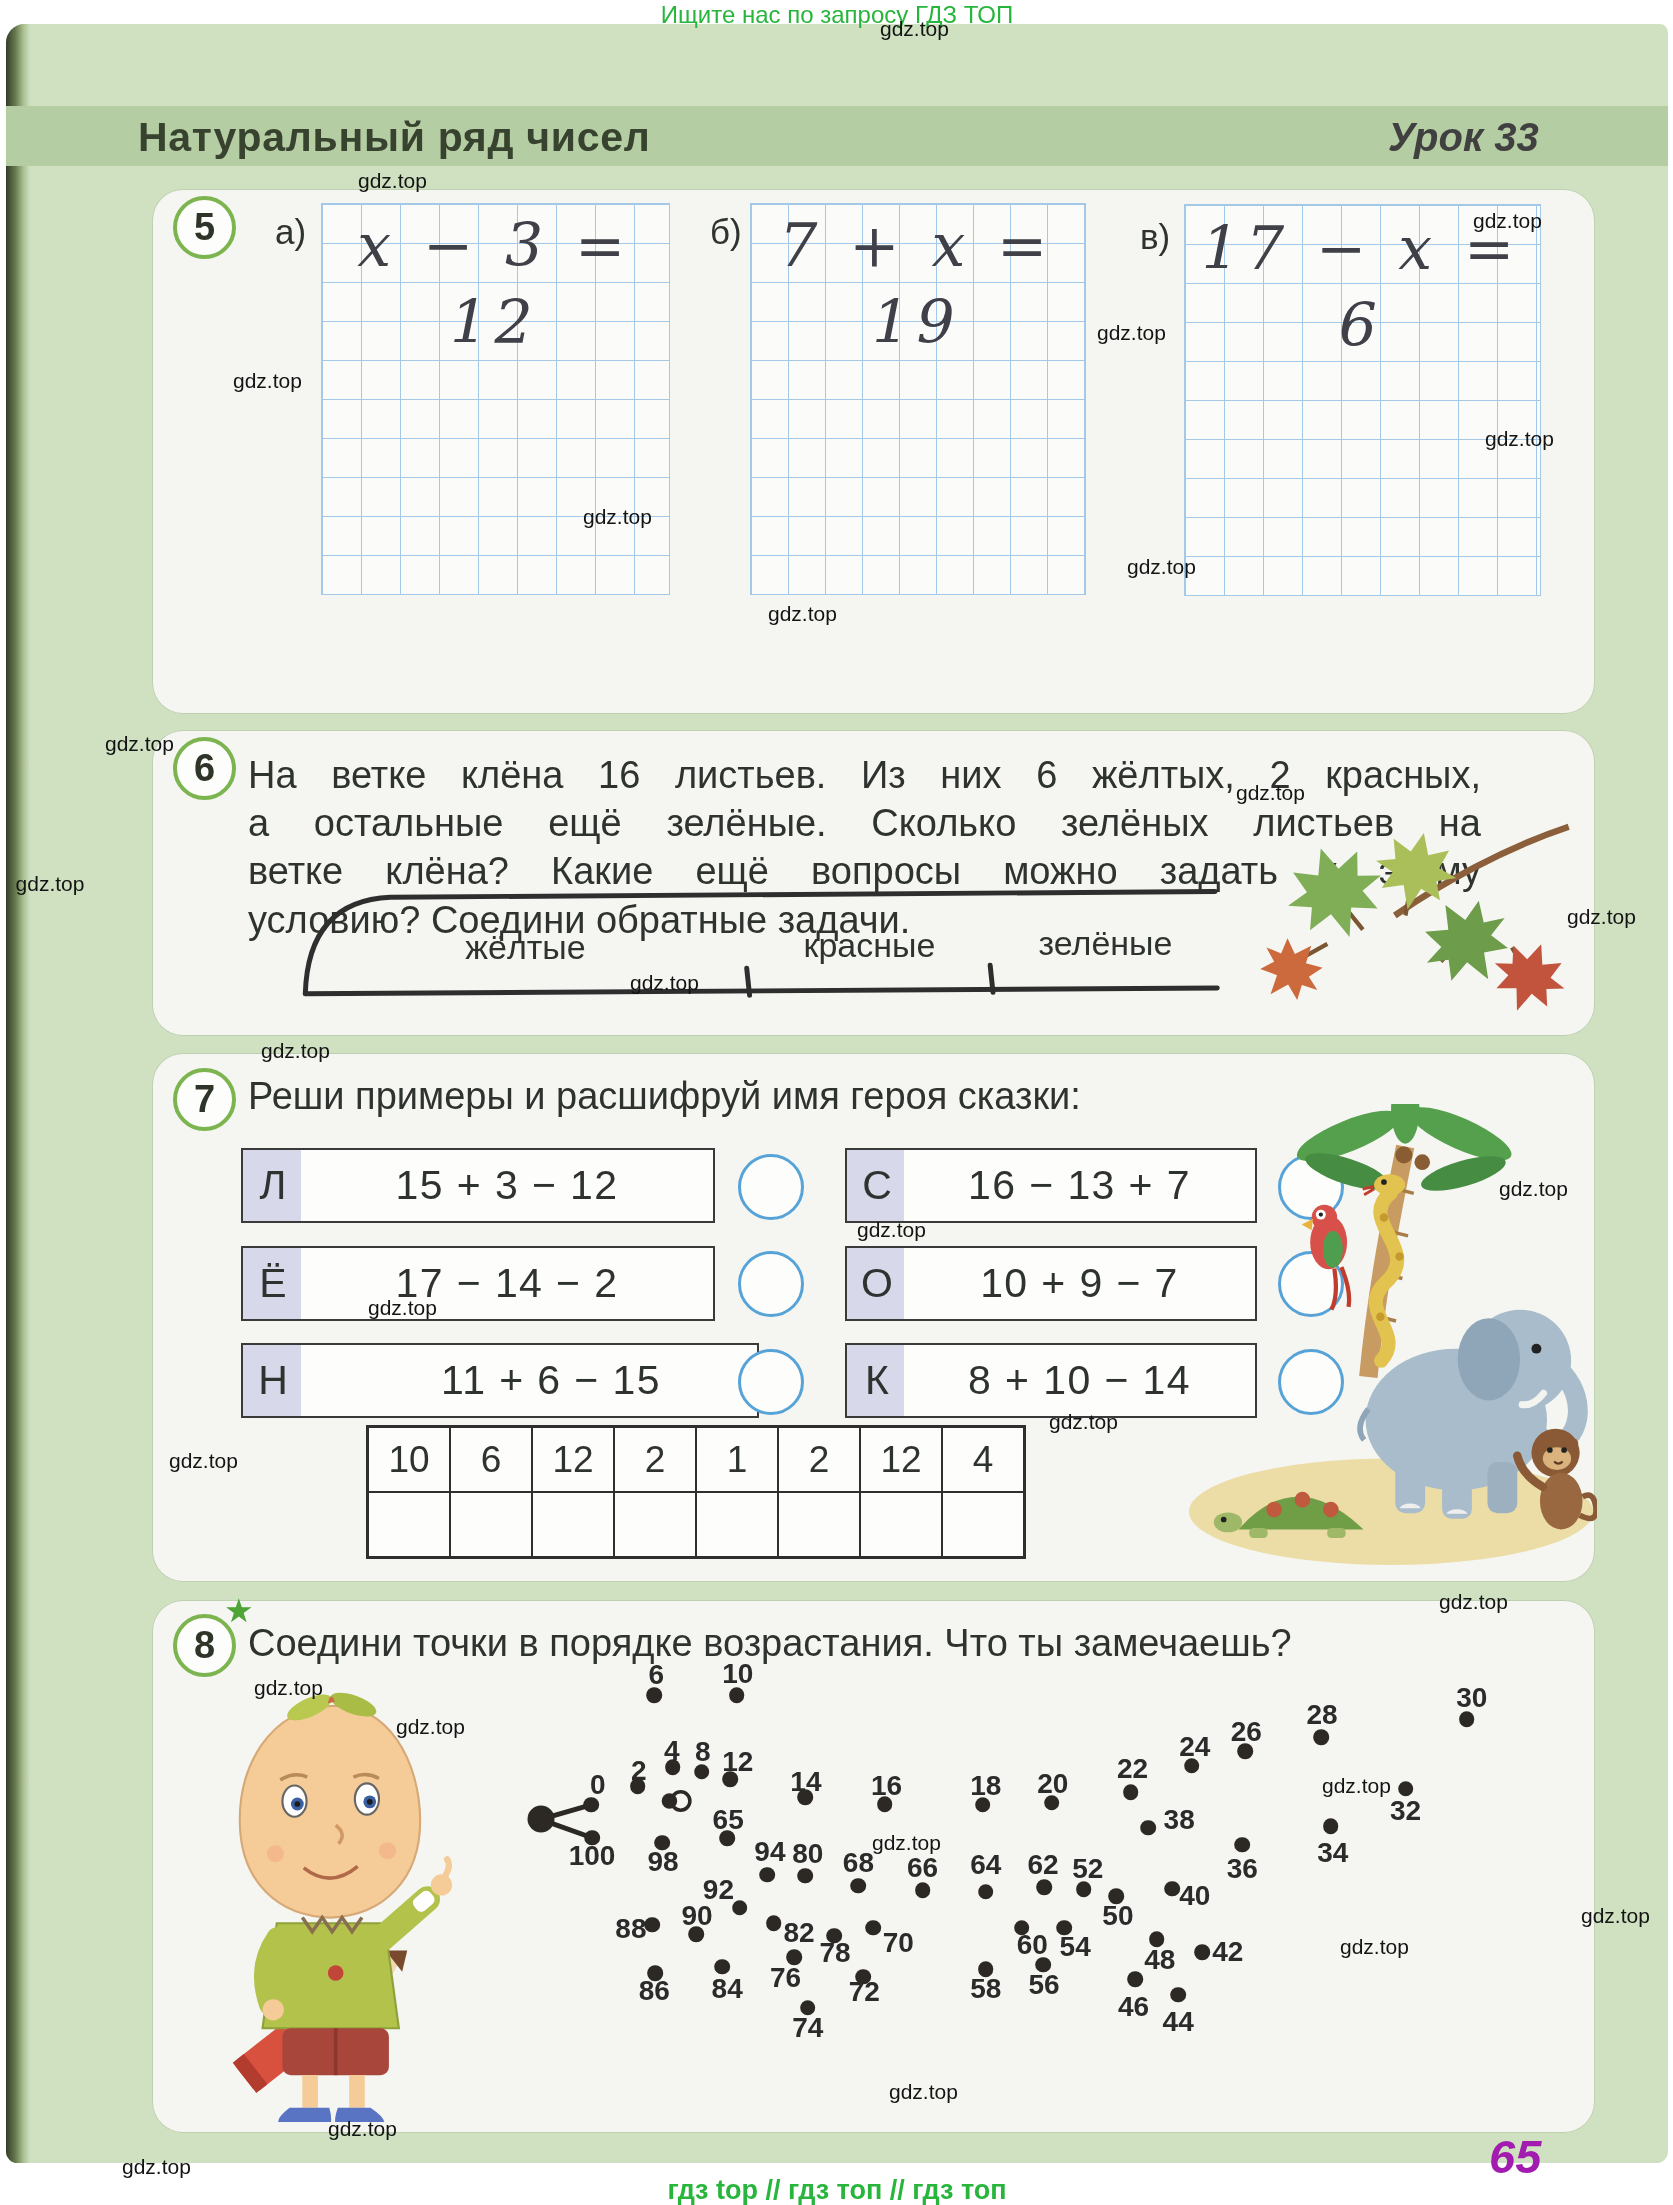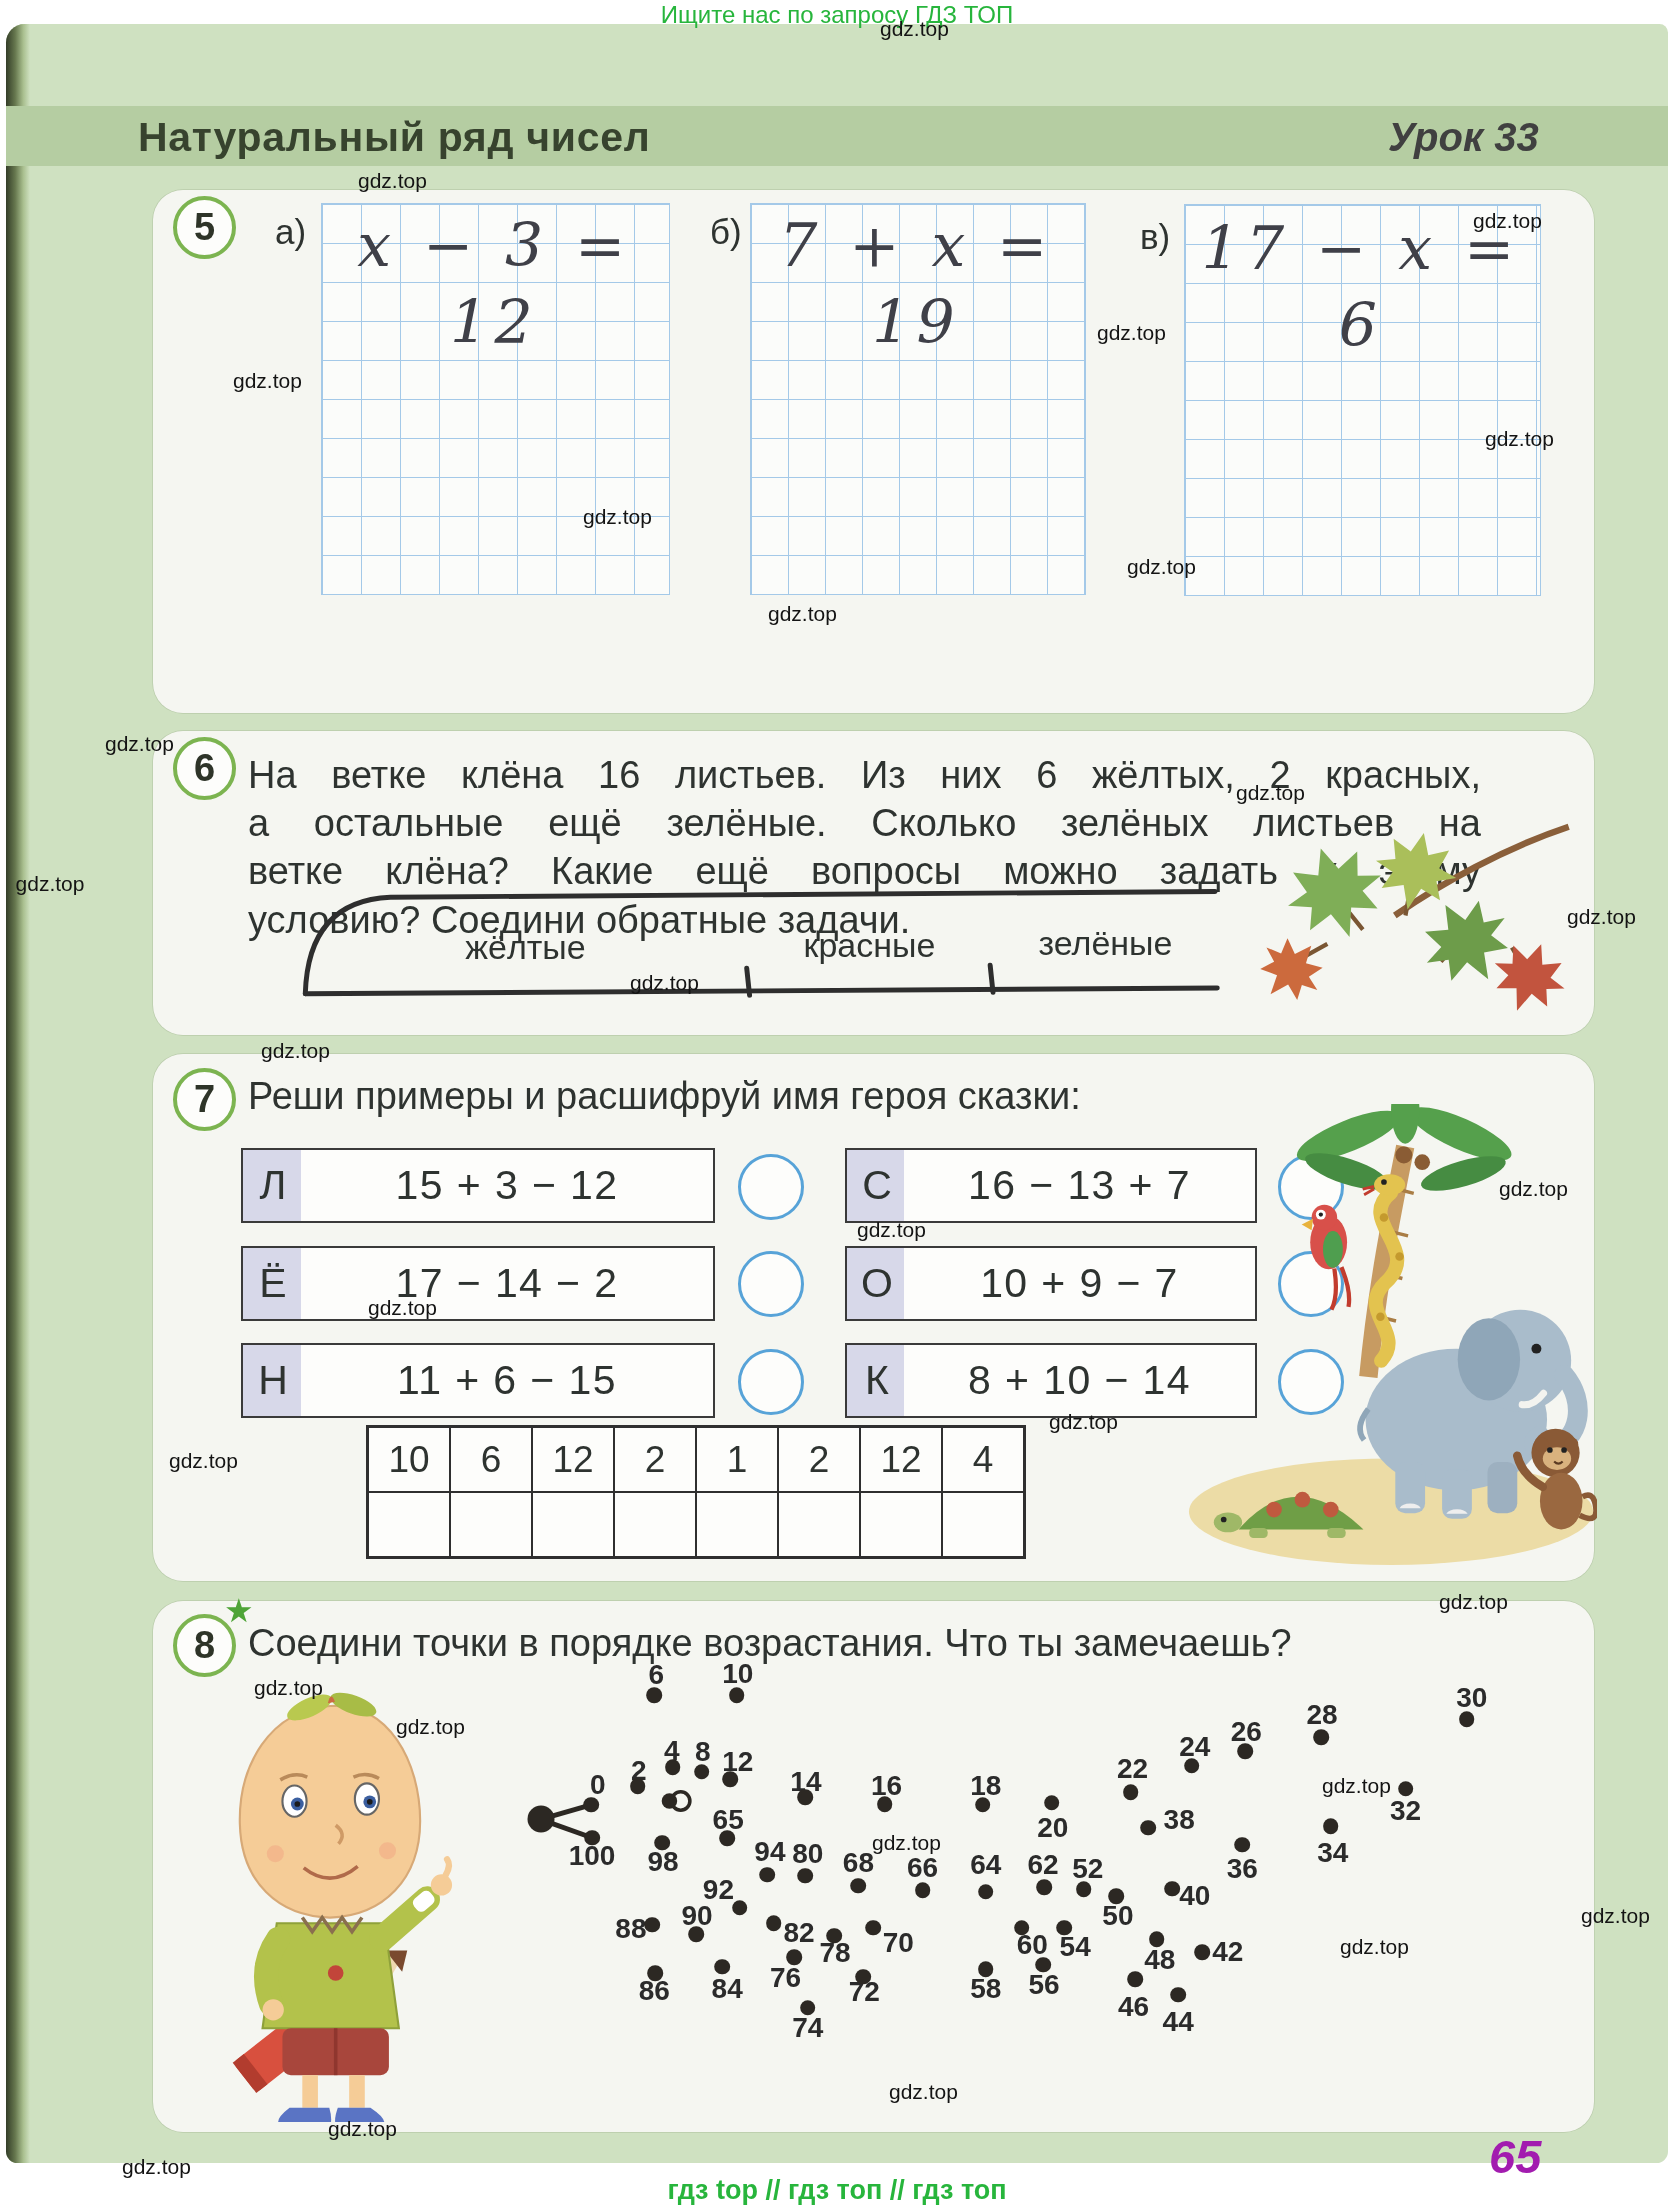--- a/index.html
+++ b/index.html
@@ -117,21 +117,21 @@
 
 <div class="abs" id="t7title">Реши примеры и расшифруй имя героя сказки:</div>
 <div id="t7rows">
     <div class="abs letter" style="left: 241px; top: 1148px;">Л</div>
     <div class="abs expr" style="left: 301px; top: 1148px; width: 412px;">15 + 3 − 12</div>
     <div class="abs acirc" style="left: 738px; top: 1154px;"></div>
     <div class="abs letter" style="left: 241px; top: 1246px;">Ё</div>
     <div class="abs expr" style="left: 301px; top: 1246px; width: 412px;">17 − 14 − 2</div>
     <div class="abs acirc" style="left: 738px; top: 1251px;"></div>
     <div class="abs letter" style="left: 241px; top: 1343px;">Н</div>
-    <div class="abs expr" style="left: 301px; top: 1343px; width: 412px;">11 + 6 − 15</div>
+    <div class="abs expr" style="left: 301px; top: 1343px; width: 412px; padding-left: 44px;">11 + 6 − 15</div>
     <div class="abs acirc" style="left: 738px; top: 1349px;"></div>
     <div class="abs letter" style="left: 845px; top: 1148px;">С</div>
     <div class="abs expr" style="left: 904px; top: 1148px; width: 351px;">16 − 13 + 7</div>
     <div class="abs acirc" style="left: 1278px; top: 1154px;"></div>
     <div class="abs letter" style="left: 845px; top: 1246px;">О</div>
     <div class="abs expr" style="left: 904px; top: 1246px; width: 351px;">10 + 9 − 7</div>
     <div class="abs acirc" style="left: 1278px; top: 1251px;"></div>
     <div class="abs letter" style="left: 845px; top: 1343px;">К</div>
     <div class="abs expr" style="left: 904px; top: 1343px; width: 351px;">8 + 10 − 14</div>
     <div class="abs acirc" style="left: 1278px; top: 1349px;"></div>
@@ -285,21 +285,21 @@
     <span class="dlbl" style="left: 21.9%; top: 1.5%;">10</span>
     <span class="dot" style="left: 21.8%; top: 7.3%;"></span>
     <span class="dlbl" style="left: 21.9%; top: 25.4%;">12</span>
     <span class="dot" style="left: 21.1%; top: 30.2%;"></span>
     <span class="dlbl" style="left: 28.9%; top: 30.8%;">14</span>
     <span class="dot" style="left: 28.8%; top: 35%;"></span>
     <span class="dlbl" style="left: 37.2%; top: 32.1%;">16</span>
     <span class="dot" style="left: 37%; top: 36.9%;"></span>
     <span class="dlbl" style="left: 47.4%; top: 31.9%;">18</span>
     <span class="dot" style="left: 47.1%; top: 37.1%;"></span>
-    <span class="dlbl" style="left: 54.3%; top: 31.5%; margin-top: 44px;">20</span>
+    <span class="dlbl" style="left: 54.3%; top: 31.5%;">20</span>
     <span class="dot" style="left: 54.2%; top: 36.5%;"></span>
     <span class="dlbl" style="left: 62.5%; top: 27.3%;">22</span>
     <span class="dot" style="left: 62.3%; top: 33.7%;"></span>
     <span class="dlbl" style="left: 68.9%; top: 21.5%;">24</span>
     <span class="dot" style="left: 68.6%; top: 26.5%;"></span>
     <span class="dlbl" style="left: 74.2%; top: 17.3%;">26</span>
     <span class="dot" style="left: 74.1%; top: 22.5%;"></span>
     <span class="dlbl" style="left: 82%; top: 12.7%;">28</span>
     <span class="dot" style="left: 81.9%; top: 18.7%;"></span>
     <span class="dlbl" style="left: 97.4%; top: 8.1%;">30</span>

